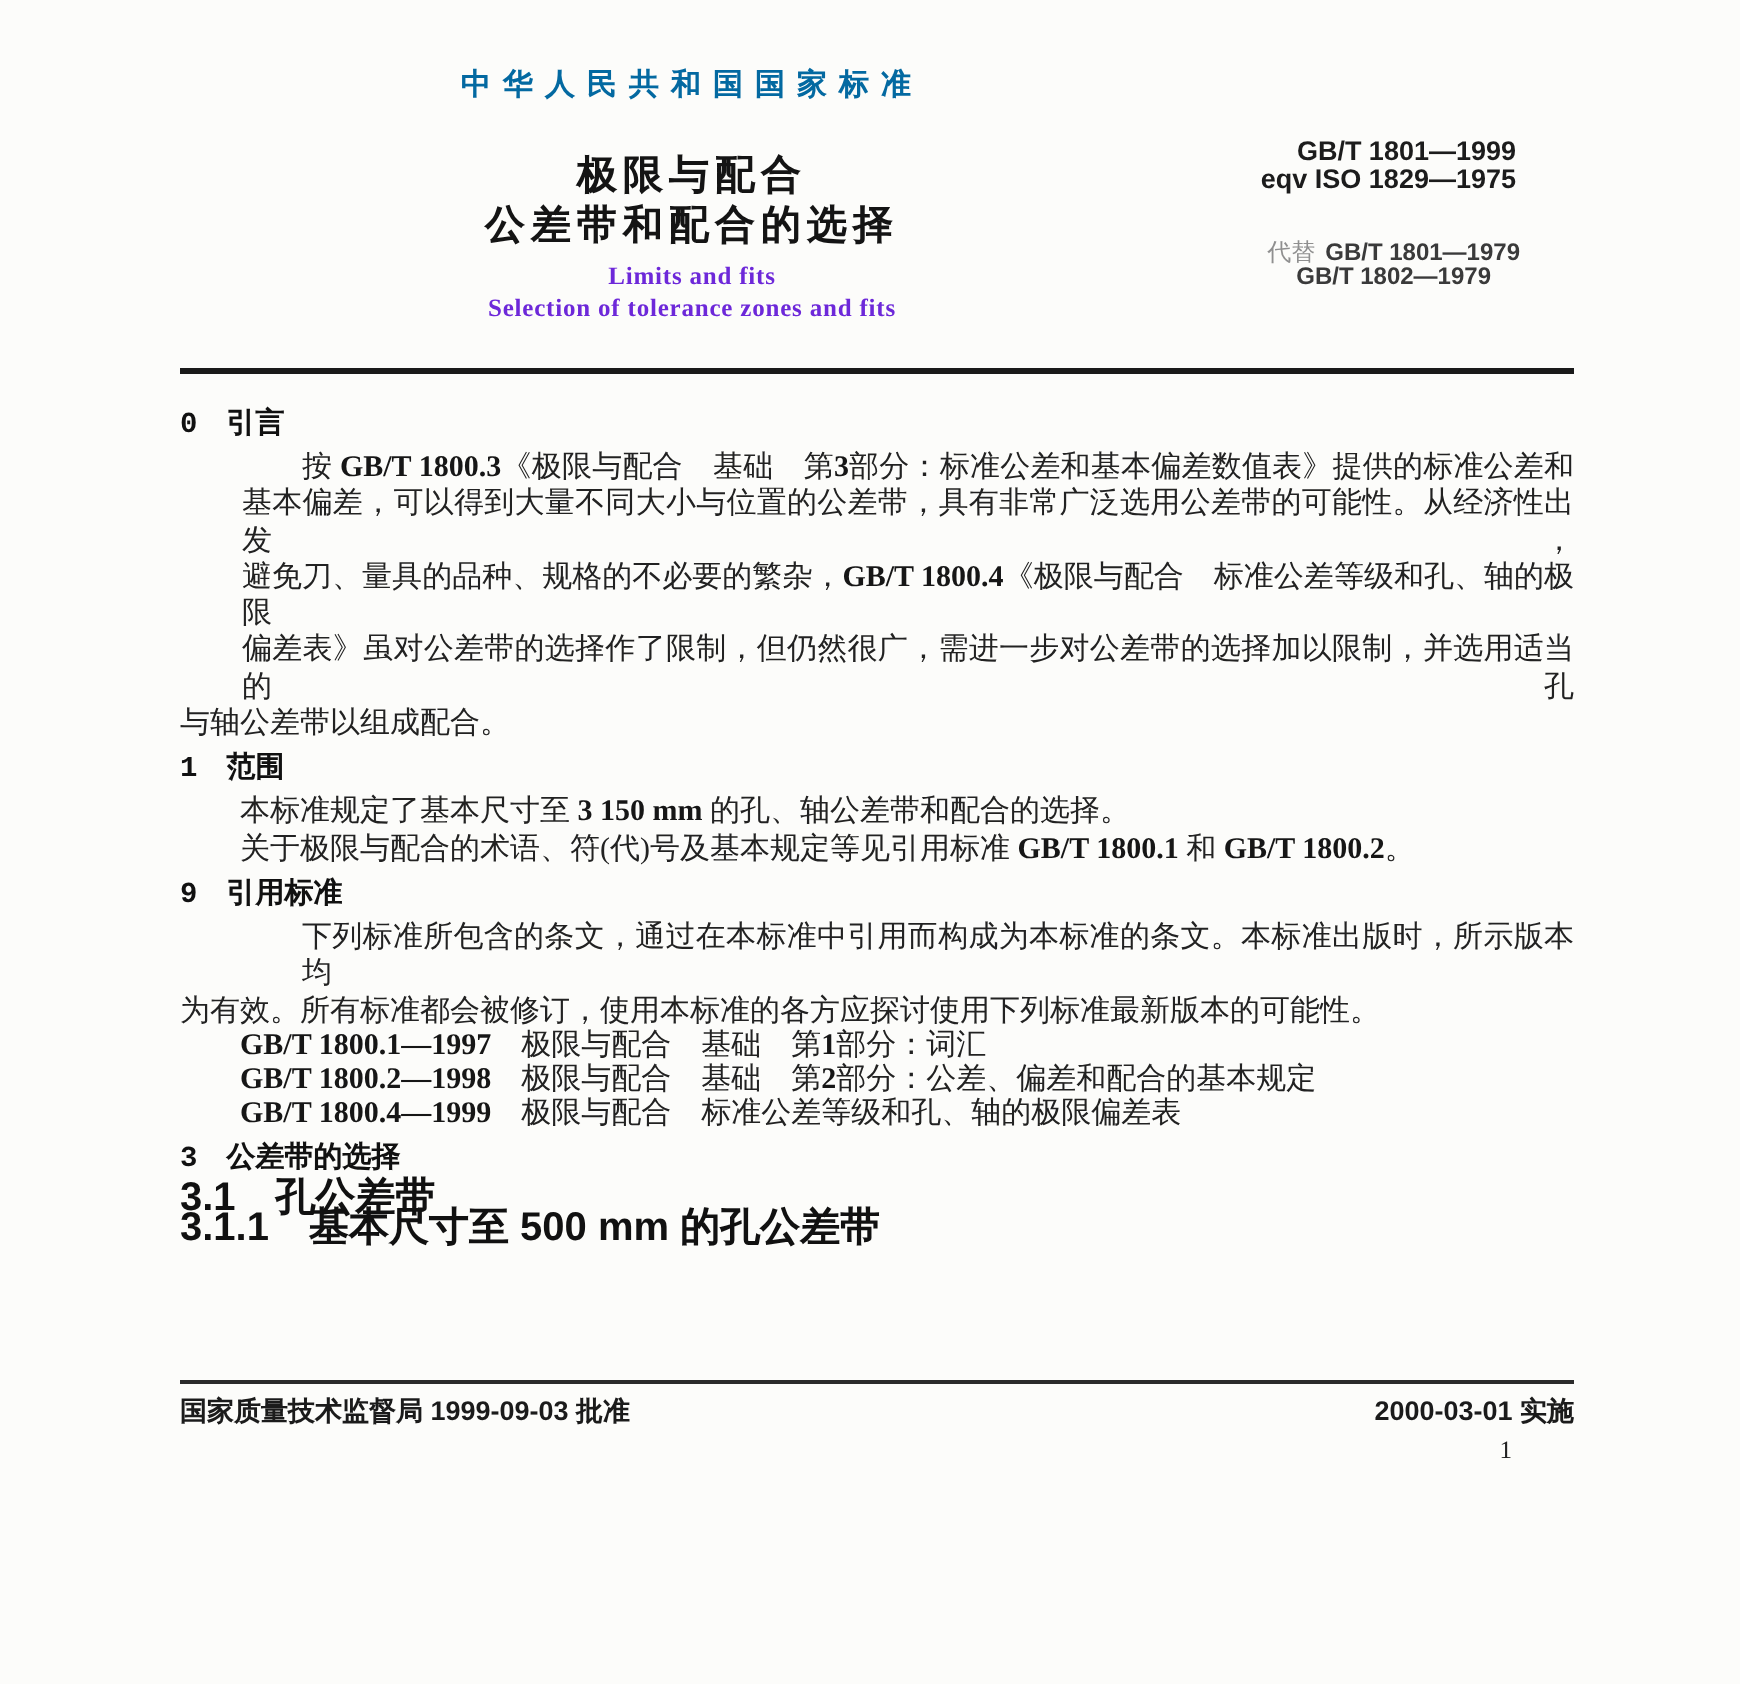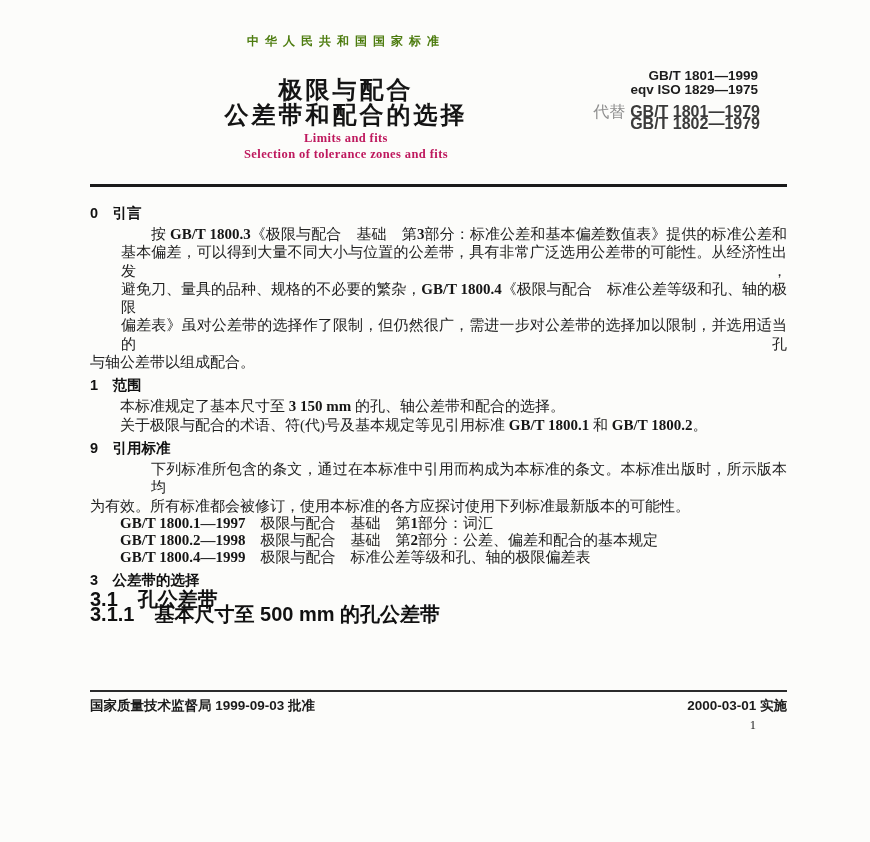--- a/index.html
+++ b/index.html
@@ -5,51 +5,51 @@
   html,body{margin:0;padding:0;background:#e9e9e7;}
   .page{
     position:relative;width:870px;height:842px;margin:0 auto;
     background:#fcfcfa;color:#222;overflow:hidden;
     font-family:"Liberation Serif",serif;
   }
   
   .doc-type{
     position:absolute;top:33px;left:90px;width:512px;text-align:center;
     font-family:"Liberation Sans",sans-serif;font-weight:bold;
-    font-size:12px;letter-spacing:6px;color:#4d7c0f;white-space:nowrap;
+    font-size:15px;letter-spacing:6px;color:#0369a1;white-space:nowrap;
   }
   .title-cn{
     position:absolute;left:90px;width:512px;text-align:center;
     font-family:"Liberation Sans",sans-serif;font-weight:bold;
-    font-size:24px;letter-spacing:3px;color:#141414;white-space:nowrap;
+    font-size:20px;letter-spacing:3px;color:#141414;white-space:nowrap;
   }
   .title-cn.l1{top:74px;}
   .title-cn.l2{top:99px;}
   .title-en{
     position:absolute;left:90px;width:512px;text-align:center;
-    font-weight:bold;font-size:12.5px;letter-spacing:.4px;color:#be185d;white-space:nowrap;
+    font-weight:bold;font-size:12.5px;letter-spacing:.4px;color:#6d28d9;white-space:nowrap;
   }
   .title-en.l1{top:131px;}
   .title-en.l2{top:147px;}
   .std-block{
     position:absolute;top:69px;right:112px;text-align:right;
     font-family:"Liberation Sans",sans-serif;font-weight:bold;
     font-size:13.5px;line-height:14px;color:#1c1c1c;white-space:nowrap;
   }
   .replaces-block{
-    position:absolute;top:106px;right:110px;text-align:right;
+    position:absolute;top:120px;right:110px;text-align:center;
     font-family:"Liberation Sans",sans-serif;font-weight:bold;
-    font-size:16px;line-height:12px;color:#3a3a3a;white-space:nowrap;
+    font-size:12px;line-height:12px;color:#3a3a3a;white-space:nowrap;
   }
   .replaces-label{color:#8f8f8f;font-weight:normal;margin-right:5px;}
   .rule-thick{position:absolute;top:184px;left:90px;width:697px;height:3px;background:#1a1a1a;}
   
   .doc-body{position:absolute;top:199px;left:90px;width:697px;font-size:15px;color:#222;}
   .blk.h{
-    font-family:Liberation Sans, sans-serif;font-weight:bold;
+    font-family:Liberation Mono, monospace;font-weight:bold;
     font-size:14.5px;line-height:18px;margin:5px 0 3px;color:#111;
   }
   .blk.h2{
     font-family:"Liberation Sans",sans-serif;font-weight:bold;
     font-size:20px;line-height:15px;margin:0;color:#111;
   }
   .blk.p{margin:0;}
   .blk.p .line{line-height:18.3px;}
   .blk.p .line.ind{padding-left:30px;}
   .blk.p .line.just{text-align:justify;text-align-last:justify;margin-left:31px;}

